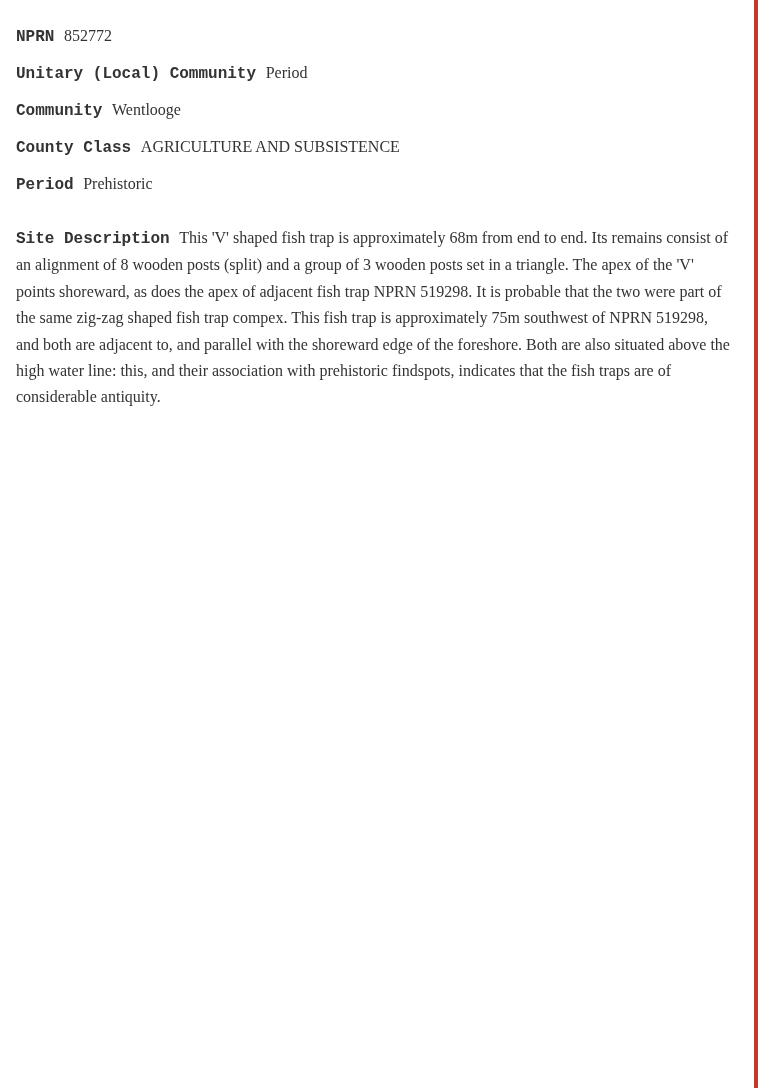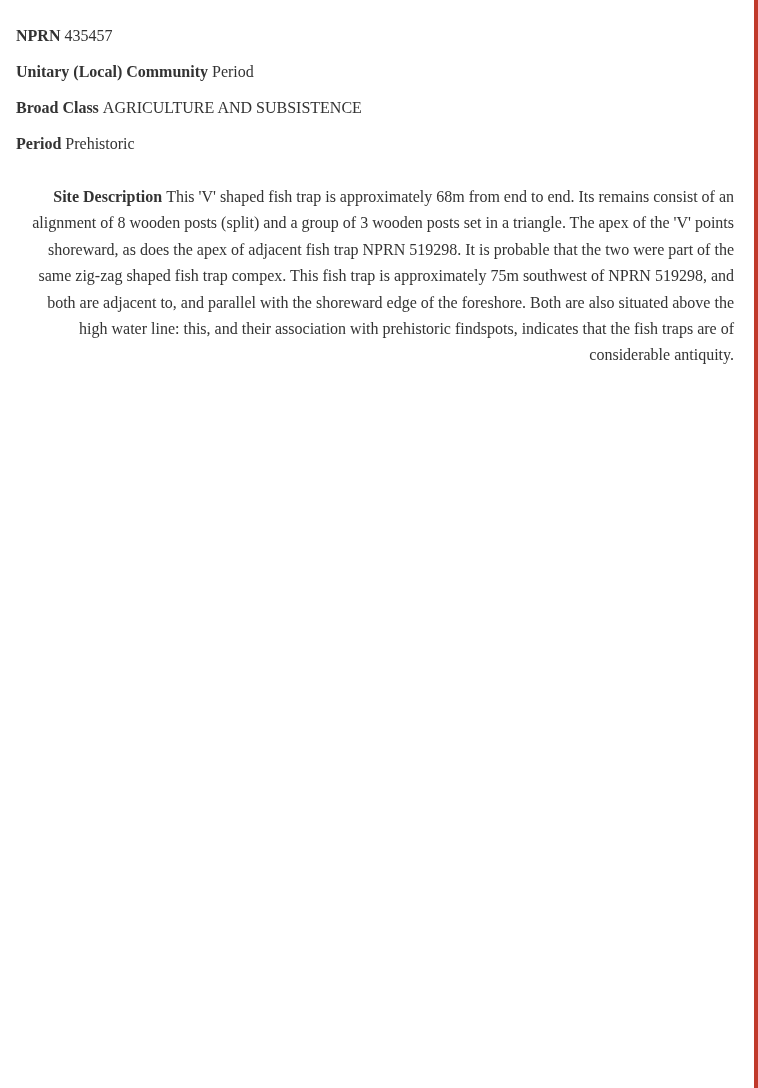--- a/index.html
+++ b/index.html
@@ -29,48 +29,49 @@
       border-right: 4px solid #c0392b;
     }
 
     .field-row {
       margin-bottom: 12px;
       line-height: 1.5;
     }
 
     .field-label {
       font-weight: bold;
-      font-family: Liberation Serif, serif;
+      font-family: Liberation Mono, monospace;
     }
 
     .field-value {
       font-family: Georgia, 'Times New Roman', serif;
       font-weight: normal;
     }
 
     .site-description-section {
       margin-top: 28px;
     }
 
     .site-description-text {
       font-family: Georgia, 'Times New Roman', serif;
       line-height: 1.65;
-      text-align: right;
+      text-align: left;
     }
   </style>
 </head>
 <body>
 
 <div class="page-container">
   <div class="content-area">
 
     <div id="fields-container">
-        <div class="field-row"><span class="field-label">NPRN </span><span class="field-value">435457</span></div>
+        <div class="field-row"><span class="field-label">NPRN </span><span class="field-value">852772</span></div>
         <div class="field-row"><span class="field-label">Unitary (Local) Community </span><span class="field-value">Period</span></div>
-        <div class="field-row"><span class="field-label">Broad Class </span><span class="field-value">AGRICULTURE AND SUBSISTENCE</span></div>
+        <div class="field-row"><span class="field-label">Community </span><span class="field-value">Wentlooge</span></div>
+        <div class="field-row"><span class="field-label">County Class </span><span class="field-value">AGRICULTURE AND SUBSISTENCE</span></div>
         <div class="field-row"><span class="field-label">Period </span><span class="field-value">Prehistoric</span></div>
       </div>
 
     <div class="site-description-section">
       <p class="site-description-text">
         <span class="field-label">Site Description </span>
         <span class="field-value">This 'V' shaped fish trap is approximately 68m from end to end. Its remains consist of an alignment of 8 wooden posts (split) and a group of 3 wooden posts set in a triangle. The apex of the 'V' points shoreward, as does the apex of adjacent fish trap NPRN 519298. It is probable that the two were part of the same zig-zag shaped fish trap compex. This fish trap is approximately 75m southwest of NPRN 519298, and both are adjacent to, and parallel with the shoreward edge of the foreshore. Both are also situated above the high water line: this, and their association with prehistoric findspots, indicates that the fish traps are of considerable antiquity.</span>
       </p>
     </div>
 

